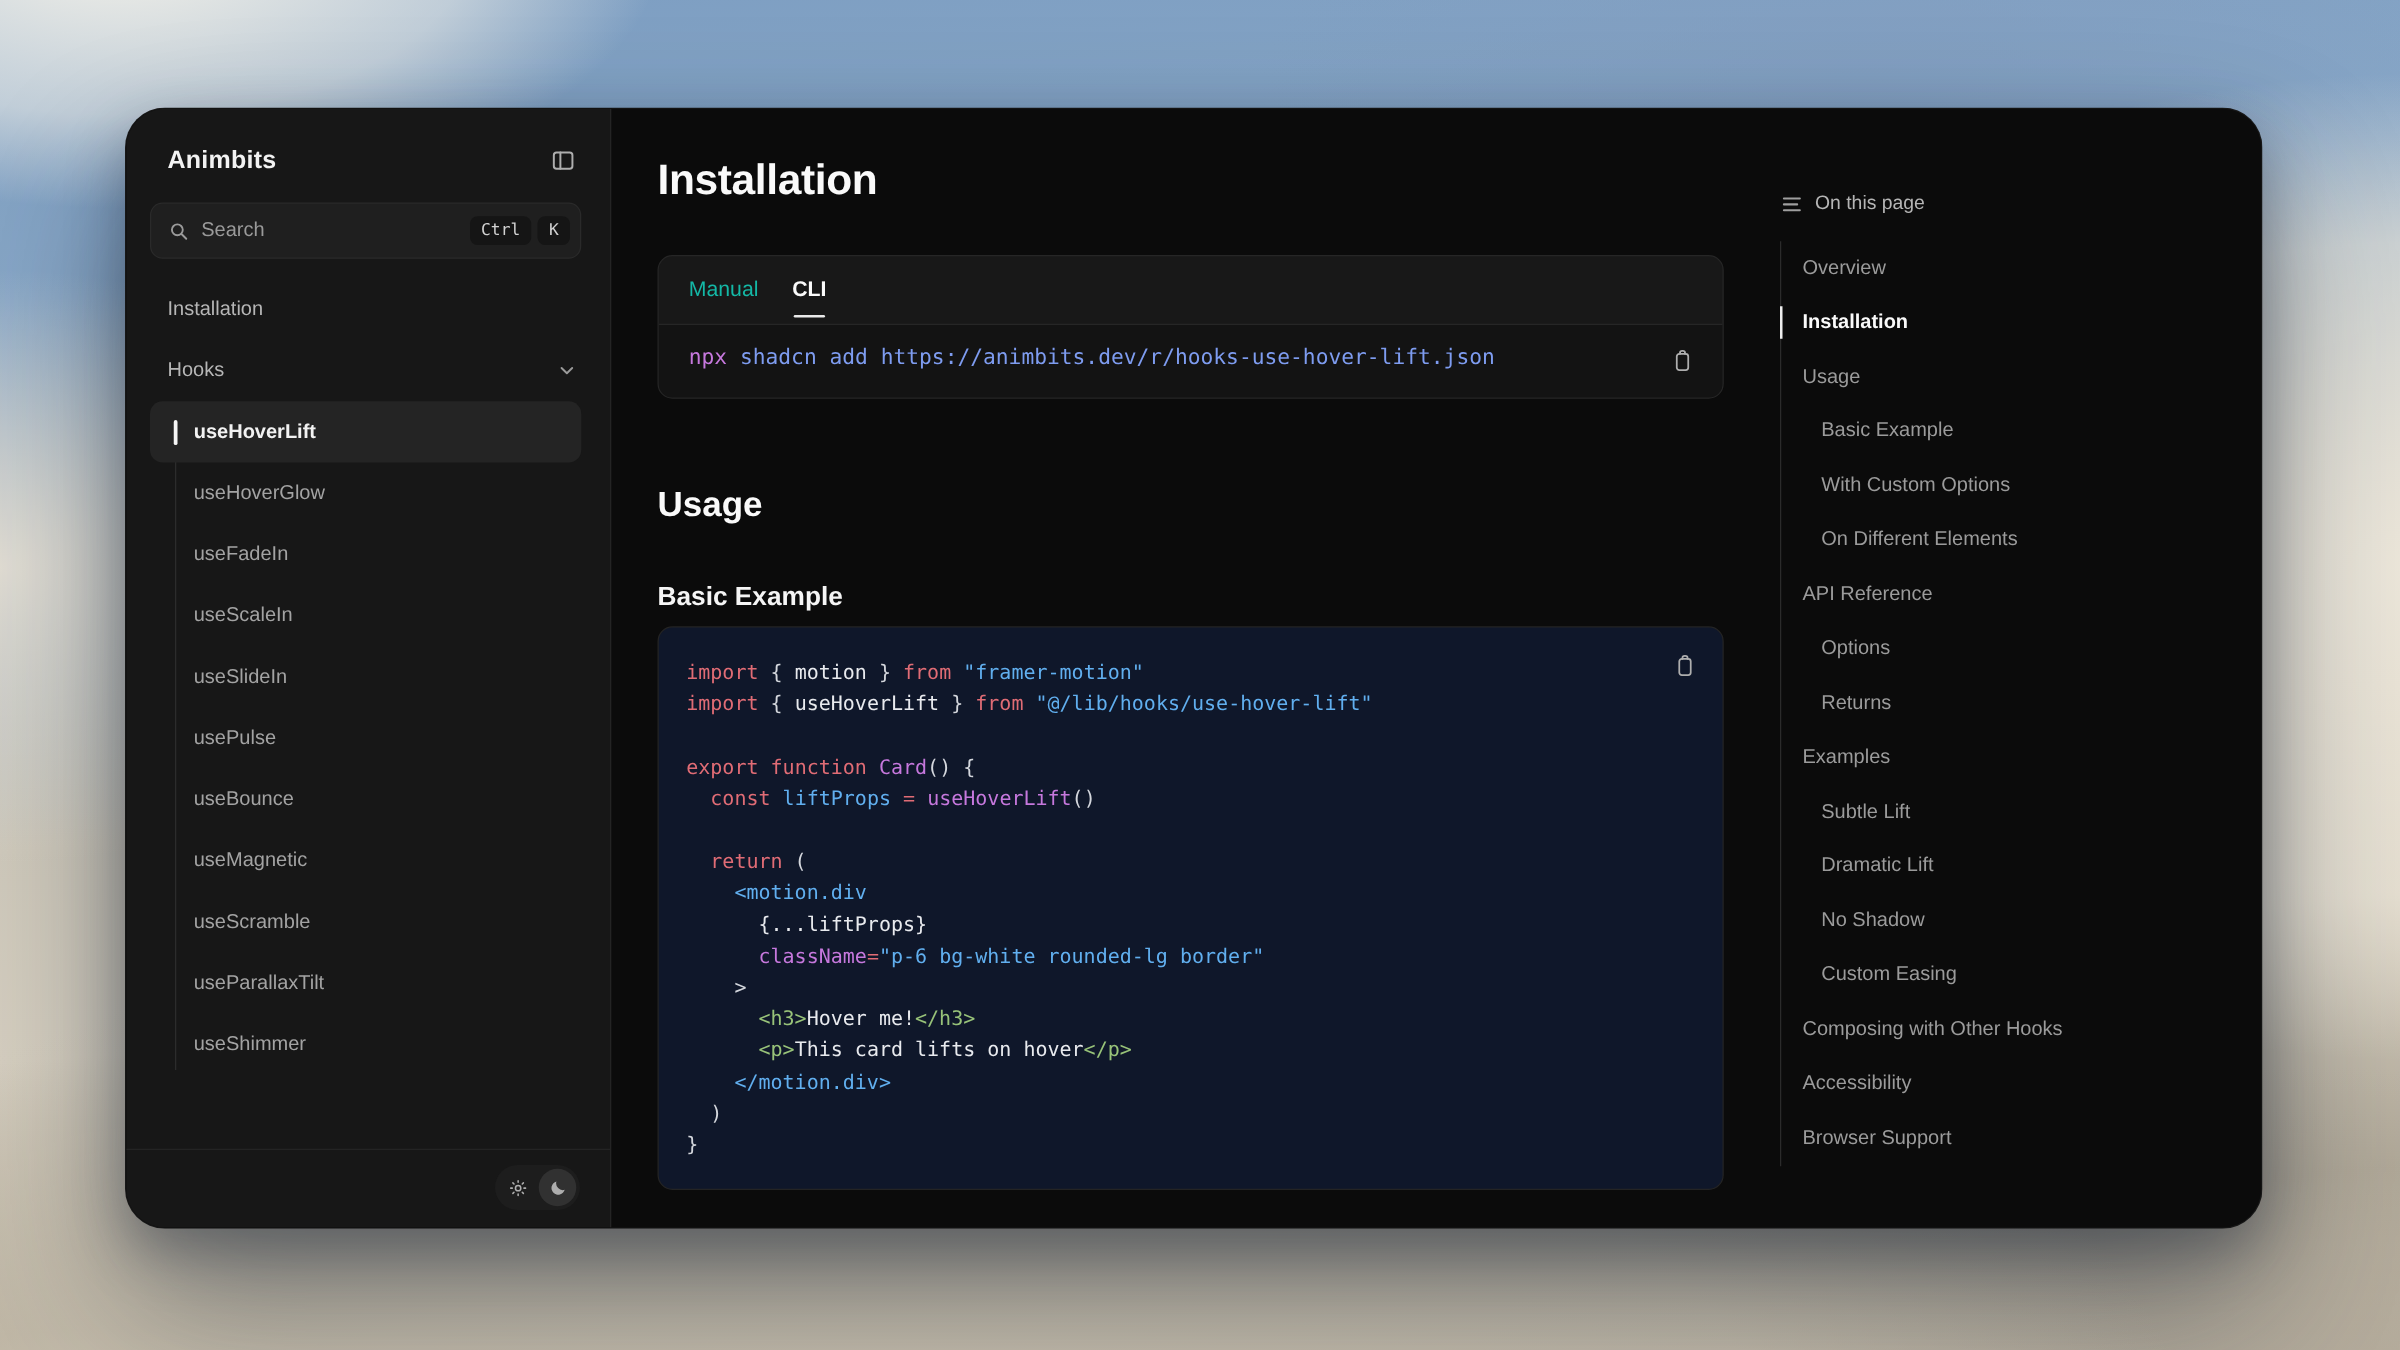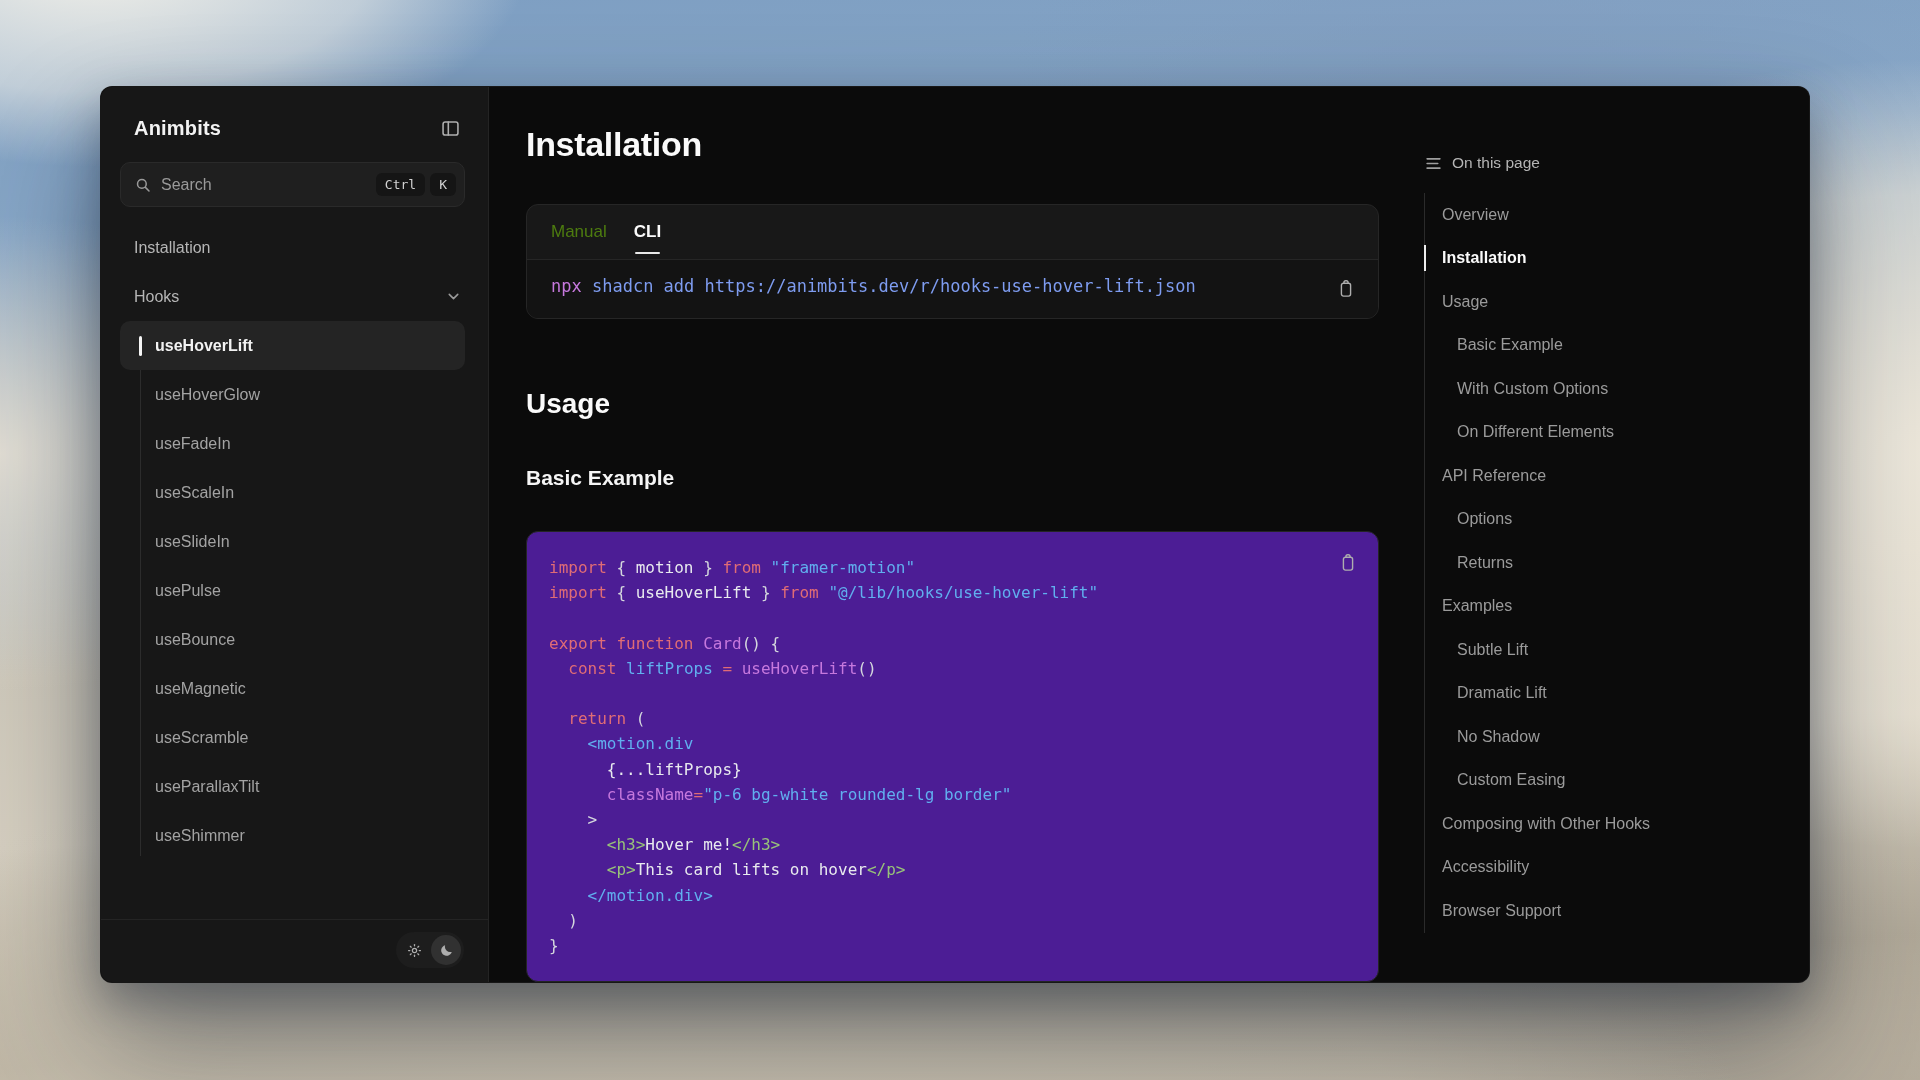--- a/index.html
+++ b/index.html
@@ -15,21 +15,21 @@
       radial-gradient(620px 300px at 5% -4%, rgba(246,243,234,.98) 0%, rgba(246,243,234,.55) 45%, rgba(246,243,234,0) 70%),
       radial-gradient(520px 340px at 0% 42%, rgba(232,226,214,.9) 0%, rgba(232,226,214,0) 70%),
       radial-gradient(860px 520px at 101% 42%, rgba(240,234,221,.95) 0%, rgba(240,234,221,.6) 50%, rgba(240,234,221,0) 76%),
       radial-gradient(700px 300px at 78% 6%, rgba(130,158,192,.85) 0%, rgba(130,158,192,0) 70%),
       radial-gradient(1250px 560px at 38% 108%, rgba(206,197,179,.95) 0%, rgba(206,197,179,.65) 55%, rgba(206,197,179,0) 82%),
       radial-gradient(900px 420px at 95% 108%, rgba(175,166,150,.9) 0%, rgba(175,166,150,0) 75%),
       linear-gradient(176deg, #7d9ec2 0%, #88a7c7 20%, #a9b6bf 38%, #cfc9bb 56%, #d6cfc0 70%, #b1a999 88%, #beb6a6 100%);
   }
   .window{
     position:absolute; left:100px; top:86px; width:1710px; height:897px;
-    background:#0b0b0b; border:1px solid rgba(255,255,255,.05); border-radius:12px;
+    background:#0b0b0b; border:1px solid rgba(255,255,255,.05); border-radius:32px;
     box-shadow:0 60px 120px rgba(25,35,52,.45), 0 18px 45px rgba(25,35,52,.35);
     display:flex; overflow:hidden;
   }
   
   .sidebar{width:388px; flex-shrink:0; background:#171717; border-right:1px solid #242424; display:flex; flex-direction:column;}
   .sb-header{display:flex; justify-content:space-between; align-items:center; padding:30px 27px 22px 33px;}
   .sb-title{font-size:20px; font-weight:700; color:#f2f2f2; letter-spacing:.2px;}
   .icon{color:#aeaeae; display:inline-flex;}
   .sb-search{margin:0 23px 0 19px; height:45px; background:#1f1f1f; border:1px solid #2a2a2a; border-radius:10px; display:flex; align-items:center; padding:0 8px 0 13px; gap:9px;}
   .sb-search input{flex:1; min-width:0; background:transparent; border:none; outline:none; color:#14b8a6; font-size:16px; font-family:"Liberation Sans", sans-serif;}
@@ -45,29 +45,29 @@
   .sb-footer{border-top:1px solid #242424; padding:12px 24px 14px; display:flex; justify-content:flex-end;}
   .theme-toggle{background:#1d1d1d; border-radius:999px; padding:3px; display:flex; gap:2px;}
   .tt-btn{width:30px; height:30px; border-radius:50%; display:flex; align-items:center; justify-content:center; color:#8d8d8d; cursor:pointer;}
   .tt-btn.active{background:#313131; color:#f5f5f5;}
   
   .main{flex:1; min-width:0; padding:38px 0 0 37px;}
   .h1{font-size:34px; line-height:38px; font-weight:700; color:#fafafa; letter-spacing:-.3px;}
   .card{width:853px; border-radius:12px; border:1px solid #262626; overflow:hidden;}
   .card.install{margin-top:41px; background:#181818;}
   .tab-row{height:55px; display:flex; align-items:stretch; padding:0 24px; gap:27px; border-bottom:1px solid #262626;}
-  .tab{display:flex; align-items:center; font-size:17px; color:#4d7c0f; position:relative; cursor:pointer;}
+  .tab{display:flex; align-items:center; font-size:17px; color:#14b8a6; position:relative; cursor:pointer;}
   .tab.active{color:#fafafa; font-weight:700;}
   .tab.active::after{content:""; position:absolute; left:1px; right:1px; bottom:5px; height:2px; background:#e9e9e9; border-radius:1px;}
   .cli-row{background:#131313; display:flex; align-items:flex-start; justify-content:space-between; padding:16px 20px 16px 24px;}
   .cli-code{font-family:"DejaVu Sans Mono", monospace; font-size:17px; white-space:pre;}
   .copy-btn{color:#9a9a9a; background:none; border:none; cursor:pointer; display:inline-flex; padding:2px;}
   .h2{margin-top:70px; font-size:28px; font-weight:700; color:#fafafa; line-height:30px;}
   .h3{margin-top:46px; font-size:21px; font-weight:700; color:#f5f5f5; line-height:26px;}
-  .card.example{margin-top:40px; background:#4c1d95; border-color:#242424; padding:23px 22px; position:relative;}
+  .card.example{margin-top:10px; background:#0f172a; border-color:#242424; padding:23px 22px; position:relative;}
   .card.example .copy-btn{position:absolute; top:18px; right:18px;}
   .code{font-family:"DejaVu Sans Mono", monospace; font-size:16px; line-height:25.2px; white-space:pre; color:var(--c-punct);}
   .tk-k{color:var(--c-keyword);} .tk-f{color:var(--c-entity);text-align:center;} .tk-v{color:var(--c-variable);}
   .tk-s{color:var(--c-string);} .tk-g{color:var(--c-tag);} .tk-p{color:var(--c-punct);} .tk-w{color:var(--c-plain);}
   .tk-npx{color:var(--c-cli_bin);} .tk-cmd{color:var(--c-cli_rest);}
   
   .toc{width:394px; flex-shrink:0; padding:67px 20px 0 9px;}
   .toc-header{display:flex; align-items:center; gap:10px; color:#b5b5b5; font-size:15.5px; padding-left:1px;}
   .toc-list{margin-top:21px; border-left:1px solid #2b2b2b;}
   .toc-item{height:43.5px; display:flex; align-items:center; padding-left:17px; color:#9b9b9b; font-size:16px; position:relative; cursor:pointer;}

